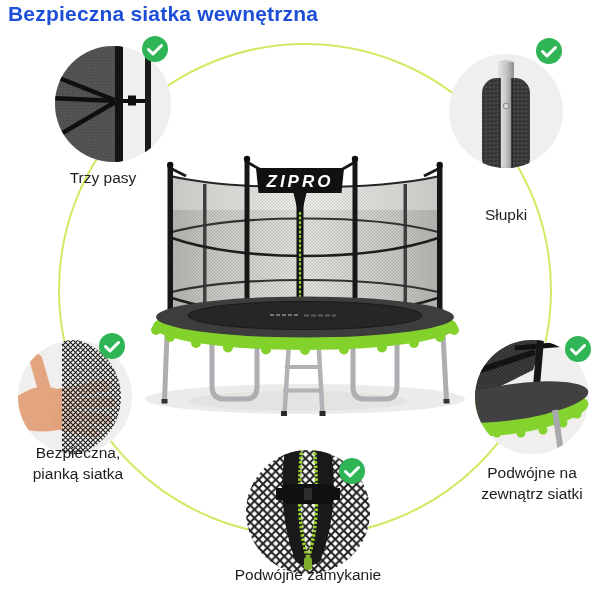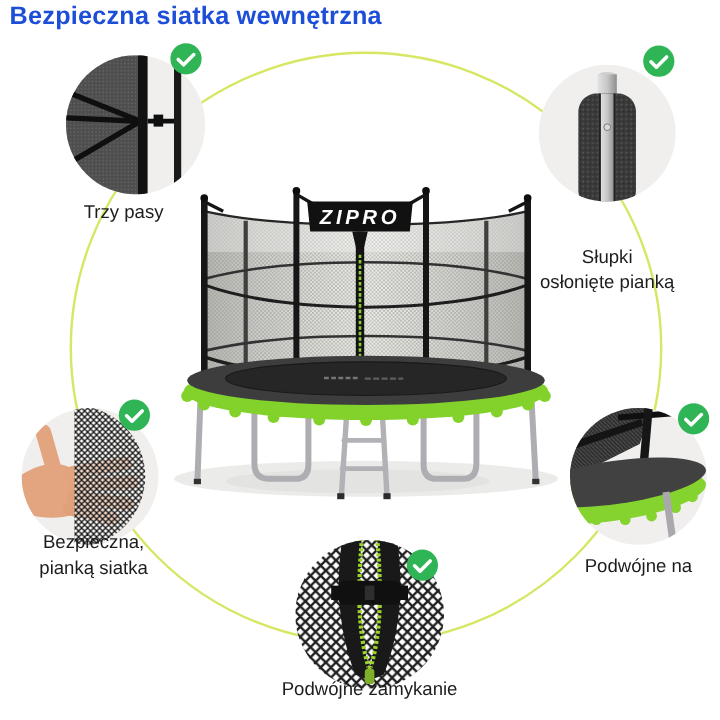--- a/index.html
+++ b/index.html
@@ -286,24 +286,24 @@
   <svg width="26" height="26" viewBox="0 0 26 26">
     <polyline points="6.5,13.5 11,18 19.5,9.5" fill="none" stroke="#fff" stroke-width="3" stroke-linecap="round" stroke-linejoin="round"></polyline>
   </svg>
 </div>
 
 <div class="label l-tl">
   <span>Trzy pasy</span><br>
 </div>
 <div class="label l-tr">
   <span>Słupki</span><br>
-  <span>osłonięte pianką</span>
 </div>
 <div class="label l-bl">
   <span>Bezpieczna,</span><br>
   <span>pianką siatka</span>
 </div>
 <div class="label l-br">
   <span>Podwójne na</span><br>
+  <span>zewnątrz siatki</span>
 </div>
 <div class="label l-bc">
   <span>Podwójne zamykanie</span>
 </div>
 
 </body></html>

